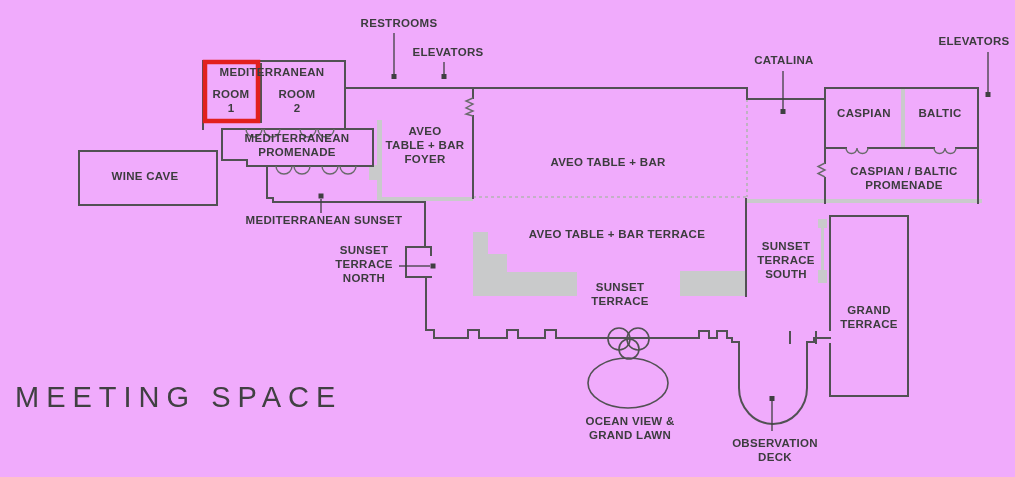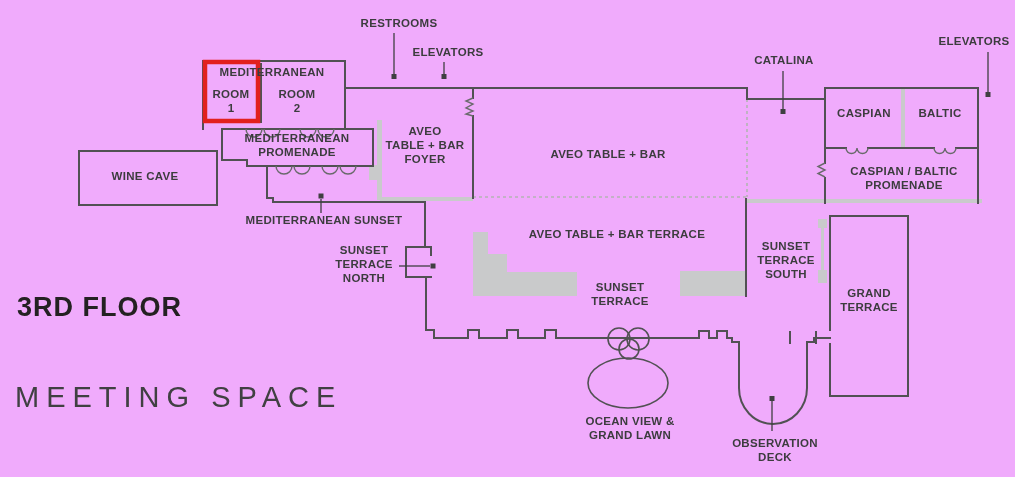--- a/index.html
+++ b/index.html
@@ -119,40 +119,39 @@
 1</div>
   <div class="lbl" style="left:262px;top:88px;width:70px">ROOM
 2</div>
   <div class="lbl" style="left:217px;top:132px;width:160px">MEDITERRANEAN
 PROMENADE</div>
   <div class="lbl" style="left:75px;top:170px;width:140px">WINE CAVE</div>
 
   <div class="lbl lbl3" style="left:365px;top:124px;width:120px">AVEO
 TABLE + BAR
 FOYER</div>
-  <div class="lbl" style="left:518px;top:148px;width:180px">AVEO TABLE + BAR</div>
+  <div class="lbl" style="left:518px;top:156px;width:180px">AVEO TABLE + BAR</div>
   <div class="lbl" style="left:507px;top:228px;width:220px">AVEO TABLE + BAR TERRACE</div>
 
   <div class="lbl" style="left:224px;top:214px;width:200px">MEDITERRANEAN SUNSET</div>
   <div class="lbl lbl3" style="left:304px;top:243px;width:120px">SUNSET
 TERRACE
 NORTH</div>
   <div class="lbl" style="left:560px;top:281px;width:120px">SUNSET
 TERRACE</div>
   <div class="lbl lbl3" style="left:726px;top:239px;width:120px">SUNSET
 TERRACE
 SOUTH</div>
-  <div class="lbl" style="left:809px;top:287px;width:120px">GRAND
+  <div class="lbl" style="left:809px;top:304px;width:120px">GRAND
 TERRACE</div>
 
   <div class="lbl" style="left:804px;top:107px;width:120px">CASPIAN</div>
   <div class="lbl" style="left:880px;top:107px;width:120px">BALTIC</div>
   <div class="lbl" style="left:824px;top:165px;width:160px">CASPIAN / BALTIC
 PROMENADE</div>
 
   <div class="lbl" style="left:715px;top:437px;width:120px">OBSERVATION
 DECK</div>
   <div class="lbl" style="left:560px;top:415px;width:140px">OCEAN VIEW &amp;
 GRAND LAWN</div>
 
-  <div id="title-floor">3RD FLOOR</div>
   <div id="title-space">MEETING SPACE</div>
 </div>
 
 </body></html>

